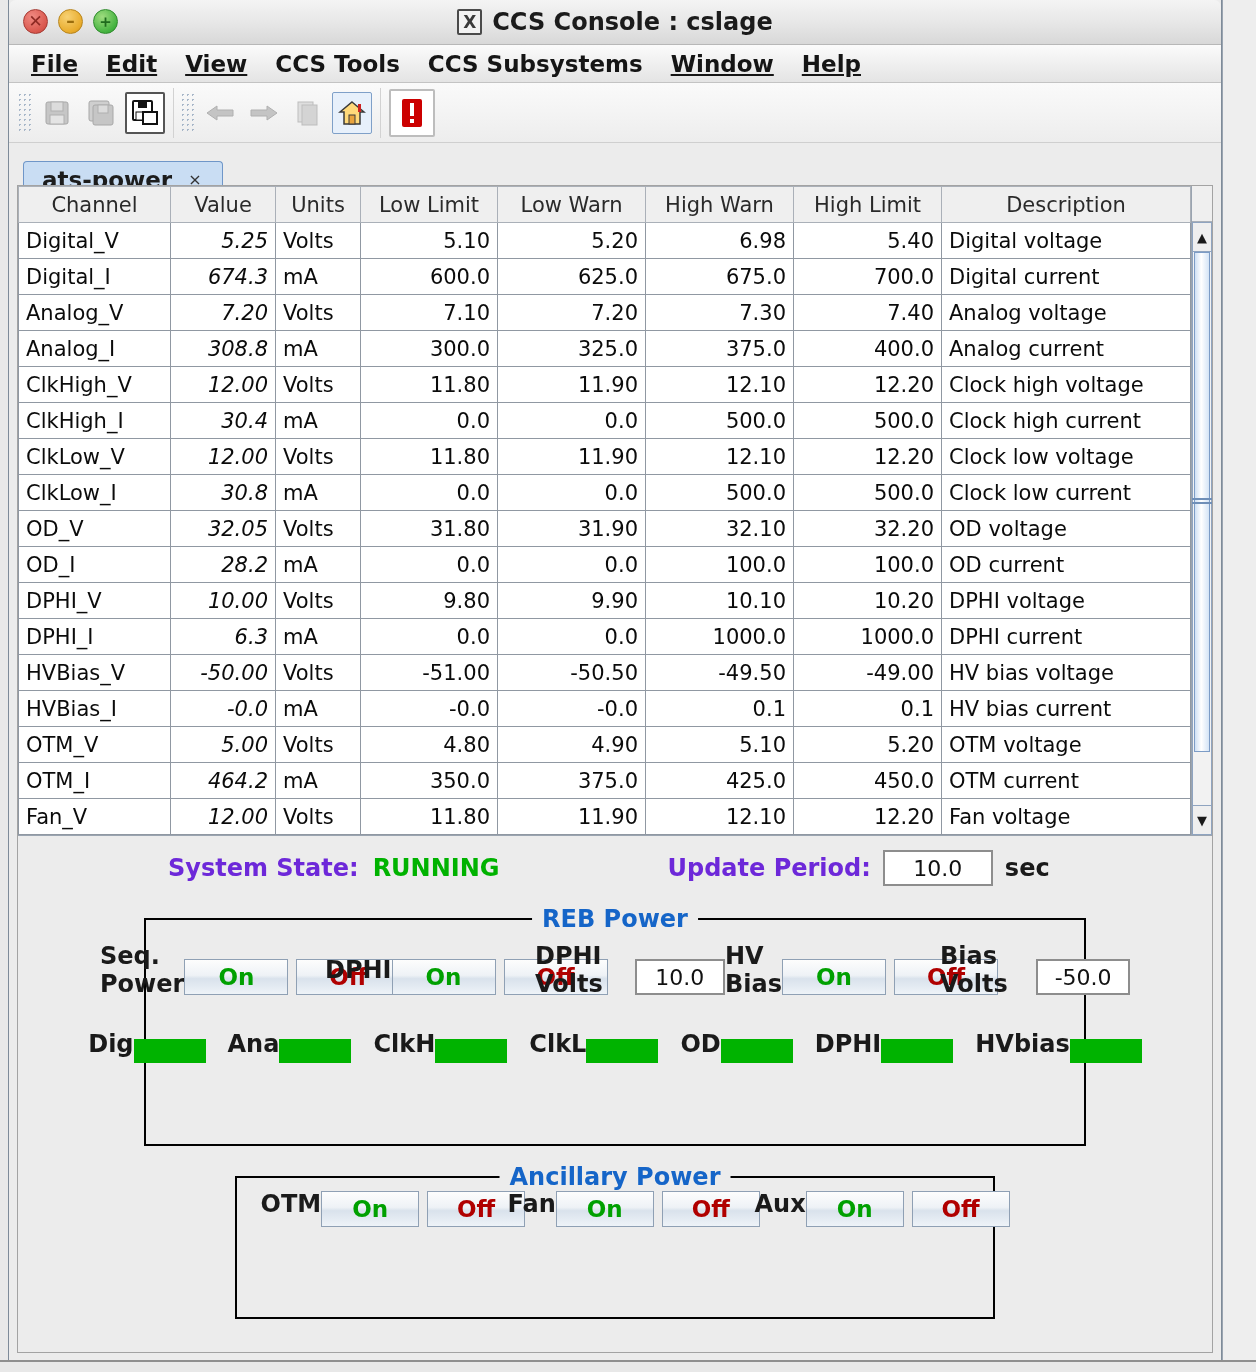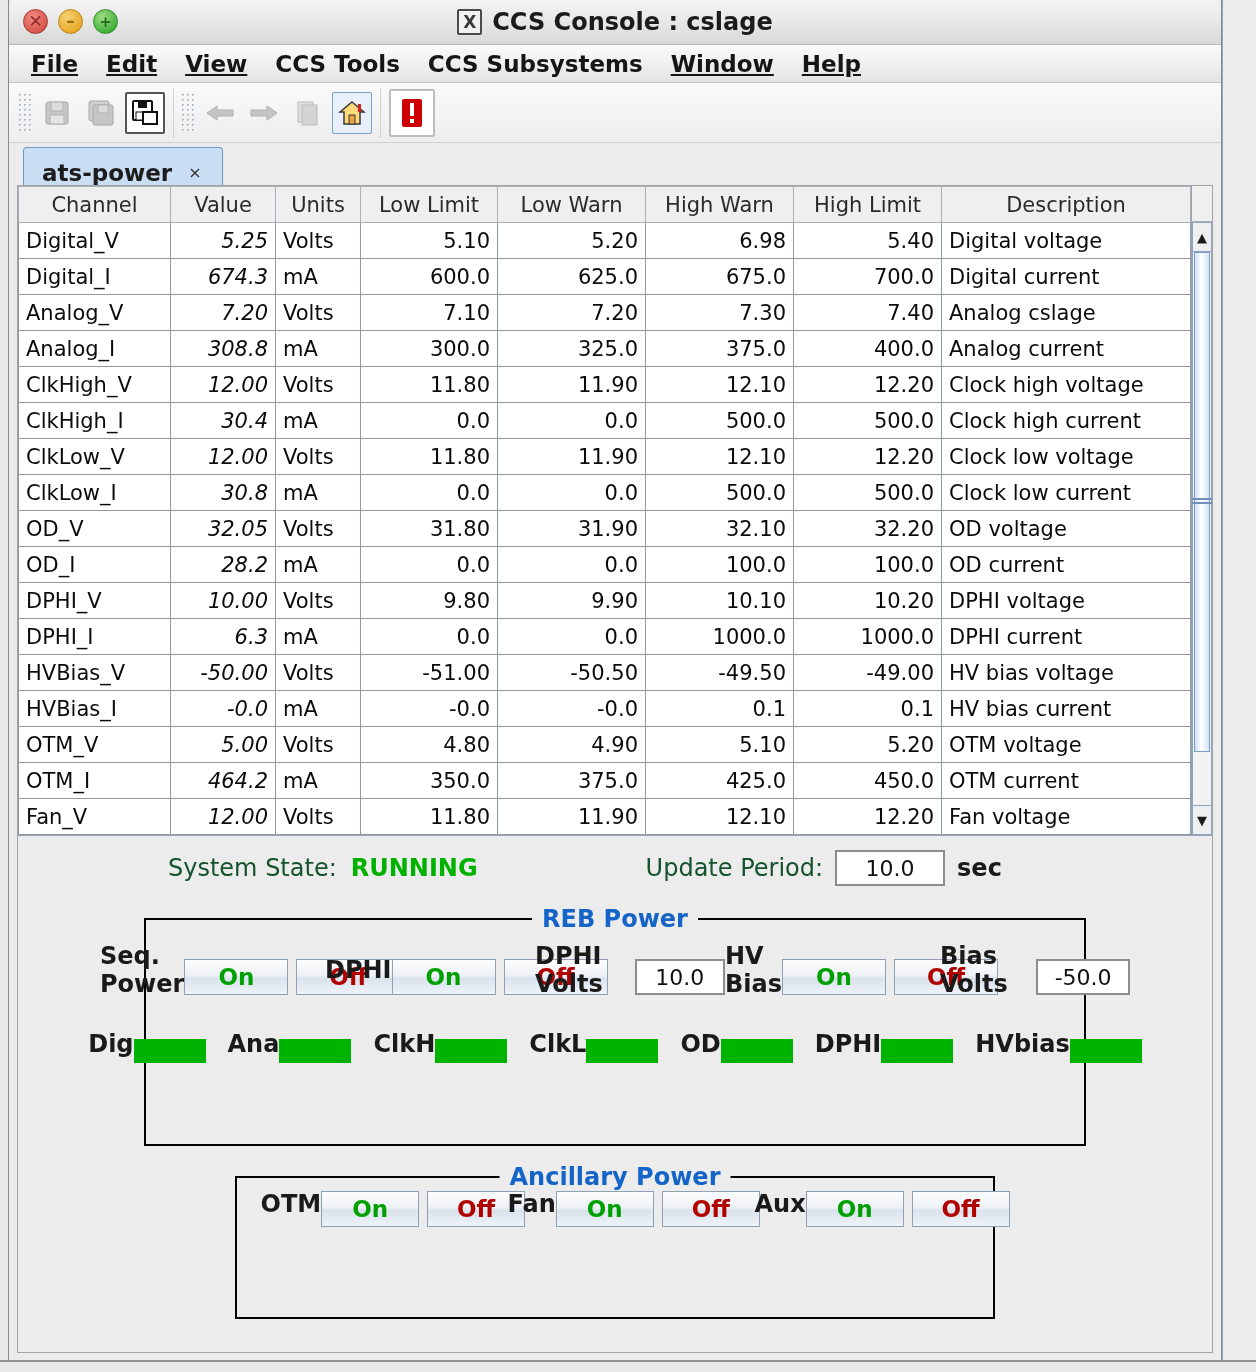--- a/index.html
+++ b/index.html
@@ -100,21 +100,21 @@
   .tb-btn.pressed { border: 2px solid #555; background: #fff; }
   .tb-btn.active-home { border: 1px solid #7fa0c8; background: #e7f0fb; }
   .tb-btn.alert { border: 2px solid #bdbdbd; background: #fff; width: 46px; height: 48px; }
 
   
   #tabstrip {
     flex: 0 0 42px; height: 42px; position: relative;
     background: #ececec; padding-left: 14px; display: flex; align-items: flex-end;
   }
   .tab {
-    height: 38px; min-width: 200px; padding: 12px 16px 0 18px;
+    height: 24px; min-width: 200px; padding: 12px 16px 0 18px;
     background: #c9ddf3;
     border: 1px solid #6f96c8; border-bottom: none;
     border-top-left-radius: 4px; border-top-right-radius: 4px;
     display: flex; align-items: center; gap: 16px;
   }
   .tab-label { font-size: 23px; font-weight: bold; color: #1c1c1c; }
   .tab-close { font-size: 16px; color: #333; }
 
   
   #content {
@@ -169,21 +169,21 @@
     position: absolute; left: 50%; top: 50%; transform: translate(-50%,-50%);
     width: 20px; height: 8px;
     background: repeating-linear-gradient(to bottom, #6f8fb8 0 2px, transparent 2px 4px);
   }
 
   
   #statusline {
     flex: 0 0 64px; display: flex; align-items: center;
     padding-left: 150px; gap: 0; background: #ececec;
   }
-  .lbl-bold { font-size: 24px; font-weight: normal; color: #14532d; }
+  .lbl-bold { font-size: 24px; font-weight: bold; color: #6d28d9; }
   .state-val { font-size: 24px; font-weight: bold; color: #00b200; margin-left: 14px; }
   .sep-gap { width: 168px; }
   .field-box {
     width: 110px; height: 36px; background: #fff; border: 2px solid #8d8d8d;
     display: flex; align-items: center; justify-content: center;
     font-size: 22px; color: #111; margin: 0 12px;
   }
   .plain { font-size: 24px; font-weight: bold; color: #1a1a1a; }
 
   
@@ -377,21 +377,21 @@
               <td class="left">Digital current</td>
             </tr>
             <tr>
               <td class="left">Analog_V</td>
               <td class="val warn">7.20</td>
               <td class="units">Volts</td>
               <td class="lim">7.10</td>
               <td class="lim">7.20</td>
               <td class="lim">7.30</td>
               <td class="lim">7.40</td>
-              <td class="left">Analog cslage</td>
+              <td class="left">Analog voltage</td>
             </tr>
             <tr>
               <td class="left">Analog_I</td>
               <td class="val warn">308.8</td>
               <td class="units">mA</td>
               <td class="lim">300.0</td>
               <td class="lim">325.0</td>
               <td class="lim">375.0</td>
               <td class="lim">400.0</td>
               <td class="left">Analog current</td>

